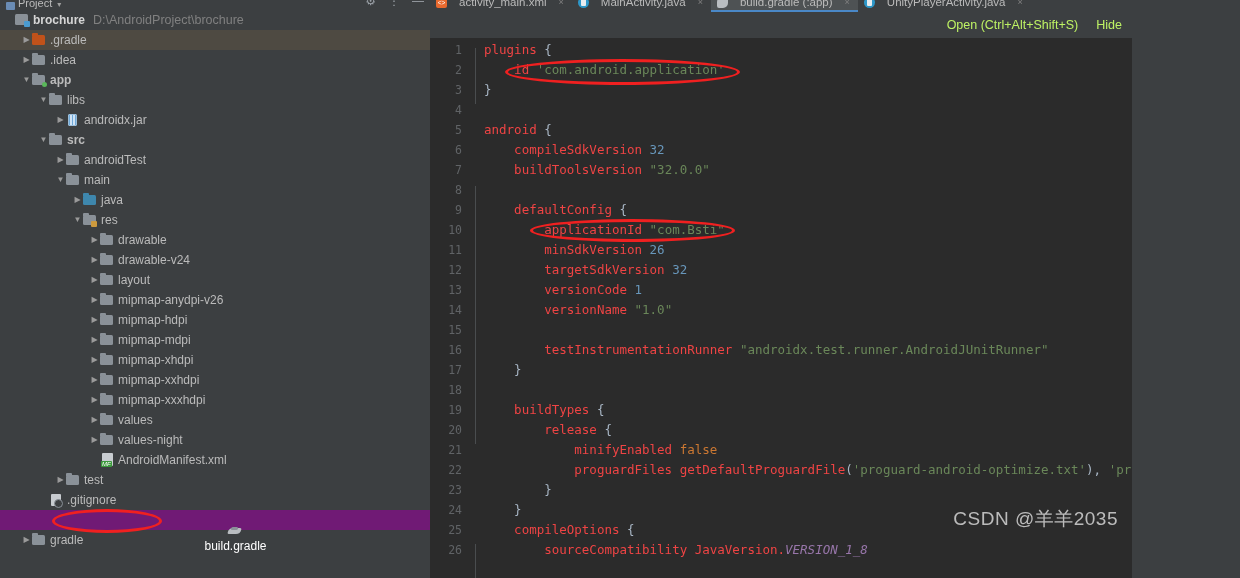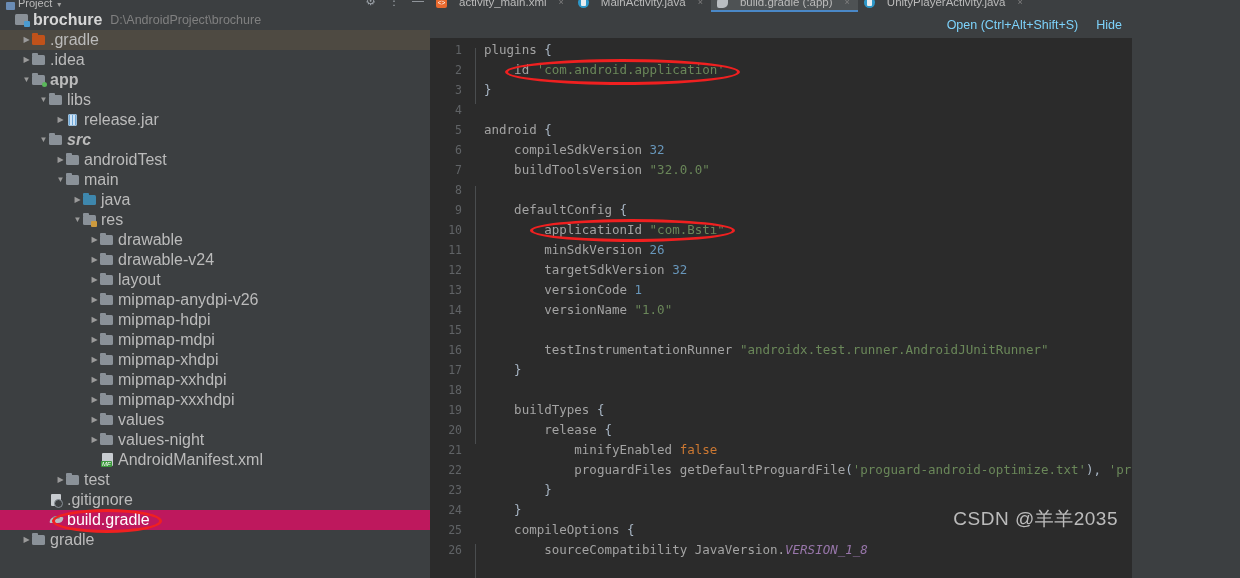--- a/index.html
+++ b/index.html
@@ -44,28 +44,28 @@
 
   .tree { padding-top: 0; font-size: 12.5px; color: #a9b7c6; }
   .trow {
     display: flex; align-items: center;
     height: 20px; line-height: 20px;
     padding-left: 4px;
     white-space: nowrap;
     position: relative;
   }
   .trow.hovered { background: #4e4a42; }
-  .trow.selected { background: #be185d; }
+  .trow.selected { background: #701a75; flex-direction: column; }
   .trow .arrow {
     width: 11px; flex: 0 0 11px; text-align: center;
     color: #9a9a9a; font-size: 8px; line-height: 20px;
   }
   .trow .arrow.empty { visibility: hidden; }
   .trow .ico { width: 15px; flex: 0 0 15px; display: inline-block; position: relative; height: 20px; }
-  .trow .lbl { color: #bbbbbb; font-size: 16px; padding-left: 3px; }
+  .trow .lbl { color: #bbbbbb; font-size: 12px; padding-left: 3px; }
   .trow.root .lbl { font-weight: bold; color: #d6d6d6; }
   .trow .sub { color: #808080; font-size: 12.5px; padding-left: 8px; }
   .trow.selected .lbl { color: #ffffff; }
 
   
   .folder, .folder-blue, .folder-orange, .folder-src, .folder-res, .folder-mod {
     position: absolute; left: 0; top: 5px;
     width: 13px; height: 10px; border-radius: 1.5px;
   }
   .folder { background: #8a9198; }
@@ -150,21 +150,21 @@
   
   .notif {
     height: 26px; display: flex; align-items: center;
     padding: 0 10px 0 12px; font-size: 12.5px; white-space: nowrap; overflow: hidden;
   }
   .notif.tip  { background: #565b56; color: #d6dbd6; }
   .notif.tip2 { background: #3c3f41; color: #d0d0d0; }
   .notif .ntext { flex: 0 1 auto; overflow: hidden; text-overflow: clip; }
   .notif .spacer { flex: 1 1 auto; }
   .notif a {
-    color: #7dd3fc; text-decoration: none; margin-left: 18px; cursor: pointer; flex: 0 0 auto;
+    color: #bef264; text-decoration: none; margin-left: 18px; cursor: pointer; flex: 0 0 auto;
   }
   .notif.tip a { color: #5f97d4; }
 
   
   .editor {
     position: relative; height: 512px; background: #2b2b2b;
     display: flex; font-family: "DejaVu Sans Mono", monospace;
   }
   .gutter {
     width: 38px; flex: 0 0 38px; background: #2b2b2b;
@@ -179,21 +179,21 @@
   .foldline { position:absolute; left:50%; top:0; bottom:0; width:1px; background:#4a4d4f; }
   .codecol { flex: 1 1 auto; padding-top: 2px; position: relative; }
   .cline {
     height: 20px; line-height: 20px; font-size: 12.5px; color: #a9b7c6;
     white-space: pre; padding-left: 2px;
   }
   .kw  { color: #cc7832; }
   .str { color: #6a8759; }
   .num { color: #6897bb; }
   .purple { color: #9876aa; font-style: italic; }
-  .plain { color: #a3a3a3; }
+  .plain { color: #ef4444; }
 
   .margin-guide { position:absolute; top:0; bottom:0; left:752px; width:1px; background:#3a3d3f; }
 
   .watermark {
     position: absolute; right: 14px; bottom: 18px;
     color: #c8c8c8; font-size: 19px; font-family: "Liberation Sans", sans-serif;
     opacity: .92; z-index: 30; white-space: nowrap; letter-spacing: .5px;
   }
 </style>
 </head>
@@ -248,28 +248,28 @@
           <span class="ico">
             <i class="folder"></i>
           </span>
           <span class="lbl">libs</span>
         </div>
         <div class="trow" style="padding-left: 55px;">
           <span class="arrow">▶</span>
           <span class="ico">
             <i class="ico-jar"></i>
           </span>
-          <span class="lbl">release.jar</span>
+          <span class="lbl">androidx.jar</span>
         </div>
         <div class="trow" style="padding-left: 38px;">
           <span class="arrow">▼</span>
           <span class="ico">
             <i class="folder-src"></i>
           </span>
-          <span class="lbl" style="font-weight: bold; font-style: italic;">src</span>
+          <span class="lbl" style="font-weight: bold;">src</span>
         </div>
         <div class="trow" style="padding-left: 55px;">
           <span class="arrow">▶</span>
           <span class="ico">
             <i class="folder"></i>
           </span>
           <span class="lbl">androidTest</span>
         </div>
         <div class="trow" style="padding-left: 55px;">
           <span class="arrow">▼</span>

